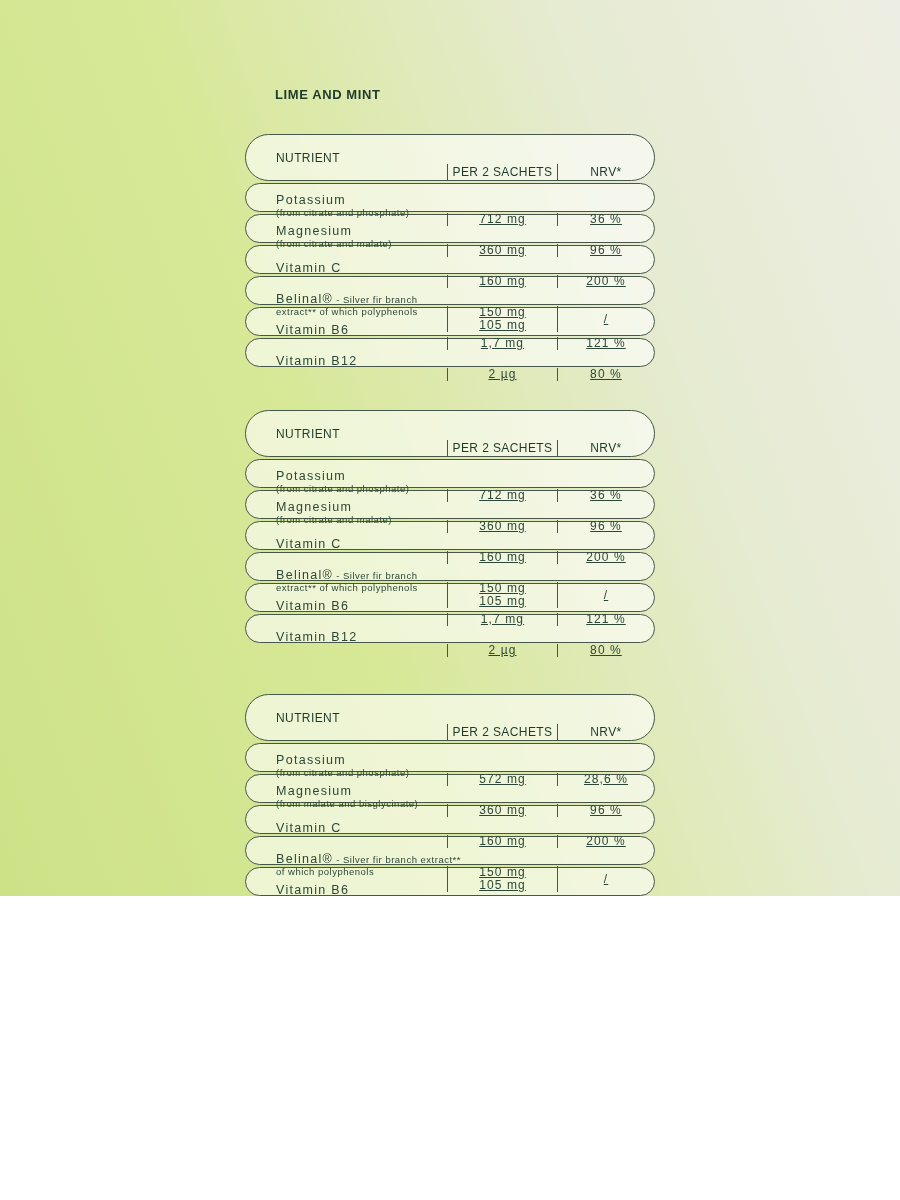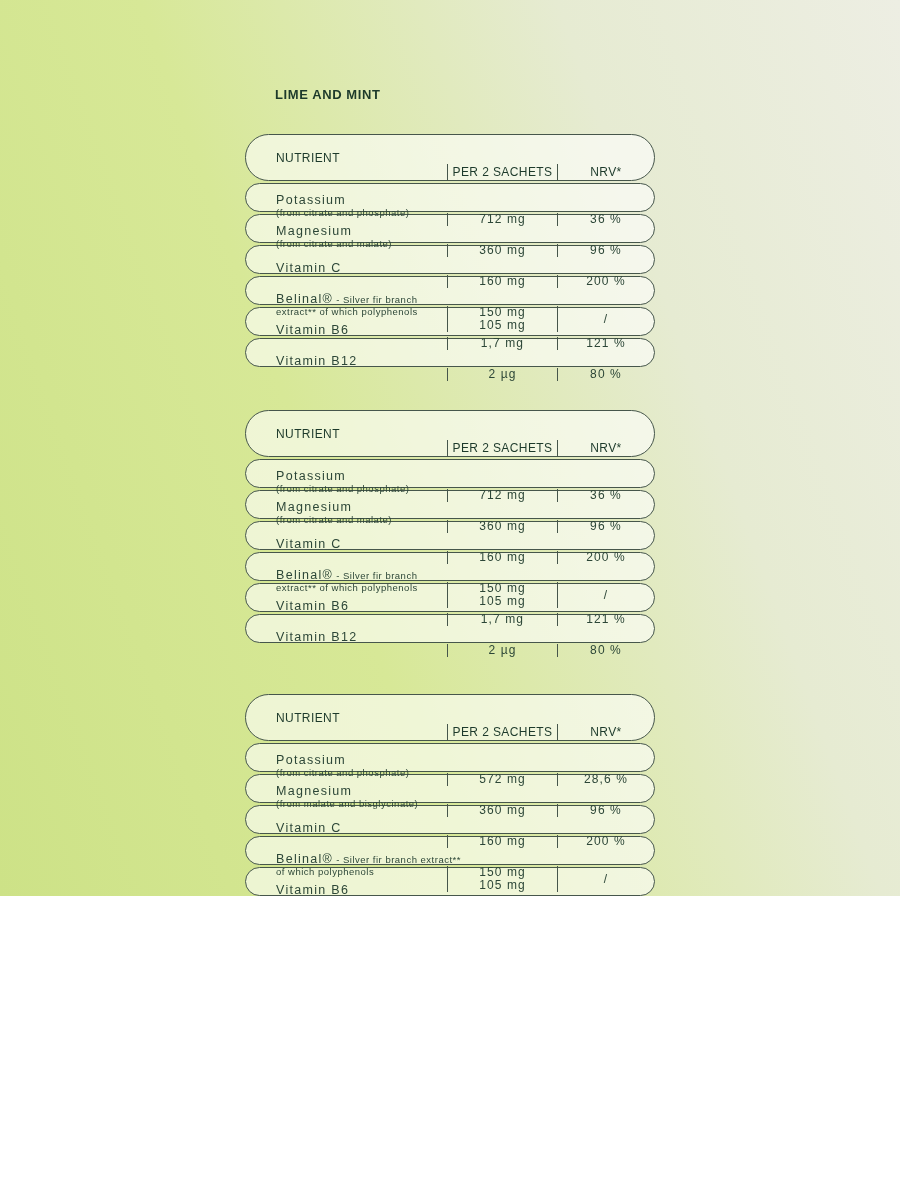--- a/index.html
+++ b/index.html
@@ -33,21 +33,21 @@
   .cell{display:flex;flex-direction:column;justify-content:center;}
   .c-name{padding-left:30px;align-items:flex-start;}
   .c-val,.c-nrv{border-left:1px solid var(--line);align-items:center;text-align:center;margin-top:29px;}
   .th{font-size:12px;font-weight:normal;letter-spacing:.4px;color:var(--ink);}
   .nline{line-height:13px;white-space:nowrap;}
   .nname{font-size:12.5px;letter-spacing:1.3px;color:var(--ink-soft);}
   .nsuffix{font-size:9.5px;letter-spacing:.5px;color:var(--ink-soft);margin-left:3px;}
   .nsuffix:empty{display:none;}
   .nnote{font-size:9.5px;letter-spacing:.5px;color:var(--ink-soft);line-height:10.5px;margin-top:1px;white-space:nowrap;}
   .nnote:empty{display:none;}
-  .val{font-size:12px;letter-spacing:1.1px;color:var(--ink-soft);white-space:pre-line;line-height:13px;}
+  .val{font-size:12px;letter-spacing:1.1px;color:var(--ink-soft);white-space:pre-line;line-height:13px;text-decoration:underline;}
   .footnotes{margin-top:20px;text-align:right;font-size:10px;letter-spacing:.7px;color:#33523f;line-height:14px;}
   .badge{
     position:absolute;left:680px;top:900px;width:370px;height:370px;border-radius:50%;
     background:var(--circle);
   }
   .pack-count{
     position:absolute;left:40px;top:155px;width:120px;text-align:center;
     color:var(--deep);font-family:"Liberation Serif", serif;
   }
   .pack-count .num{font-size:47px;line-height:46px;}

